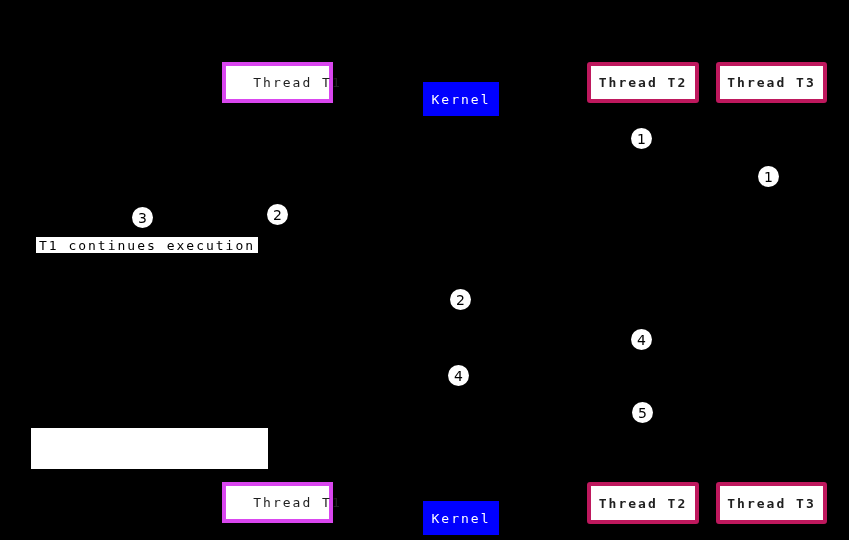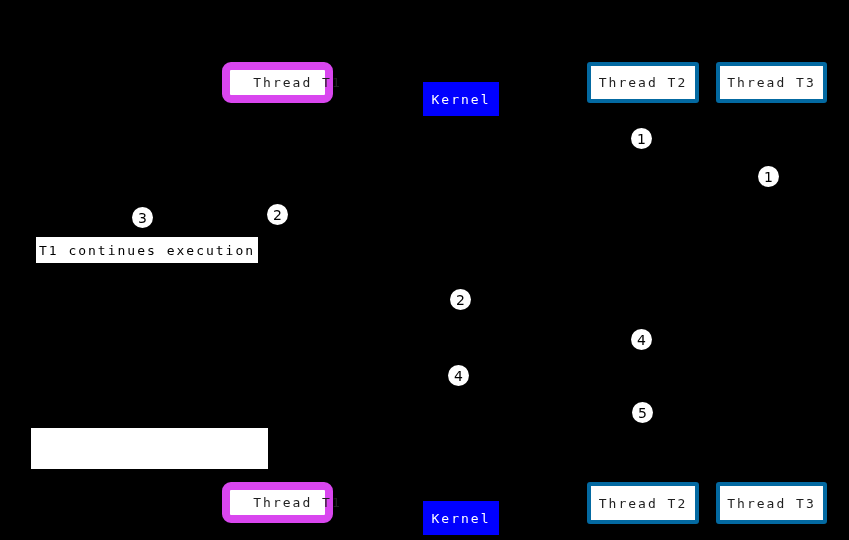--- a/index.html
+++ b/index.html
@@ -21,27 +21,28 @@
     background: #ffffff;
     display: flex;
     align-items: center;
     justify-content: center;
     font-size: 13px;
     letter-spacing: 2px;
     color: #1f1f1f;
     white-space: nowrap;
   }
   .box.red-border {
-    border: 8px solid #d946ef;
-    border-radius: 9px;
+    border: 4px solid #d946ef;
+    border-radius: 0;
     padding-left: 40px;
   }
   .box.blue-border {
-    border: 4px solid #0369a1;
+    border: 4px solid #be185d;
     border-radius: 3px;
+    font-weight: bold;
   }
   .box.kernel {
     background: #0000ff;
     color: #ffffff;
     border: none;
     margin-top: 17px;
   }
   .note {
     position: absolute;
     box-sizing: border-box;
@@ -105,21 +106,21 @@
   <div class="step-marker" style="left:631px; top:329px;">
     <span>4</span>
   </div>
   <div class="step-marker" style="left:448px; top:365px;">
     <span>4</span>
   </div>
   <div class="step-marker" style="left:632px; top:402px;">
     <span>5</span>
   </div>
 
-  <div class="note" style="left:36px; top:237px; width:222px; height:26px;">
+  <div class="note" style="left:36px; top:237px; width:222px; height:16px;">
     <span>T1 continues execution</span>
   </div>
   <div class="note" style="left:31px; top:428px; width:237px; height:41px;">
     <span></span>
   </div>
 
   <div class="box red-border" style="left:222px; top:482px; width:111px; height:41px;">
     <span>Thread T1</span>
   </div>
   <div class="box kernel" style="left:423px; top:484px; width:76px; height:34px;">

